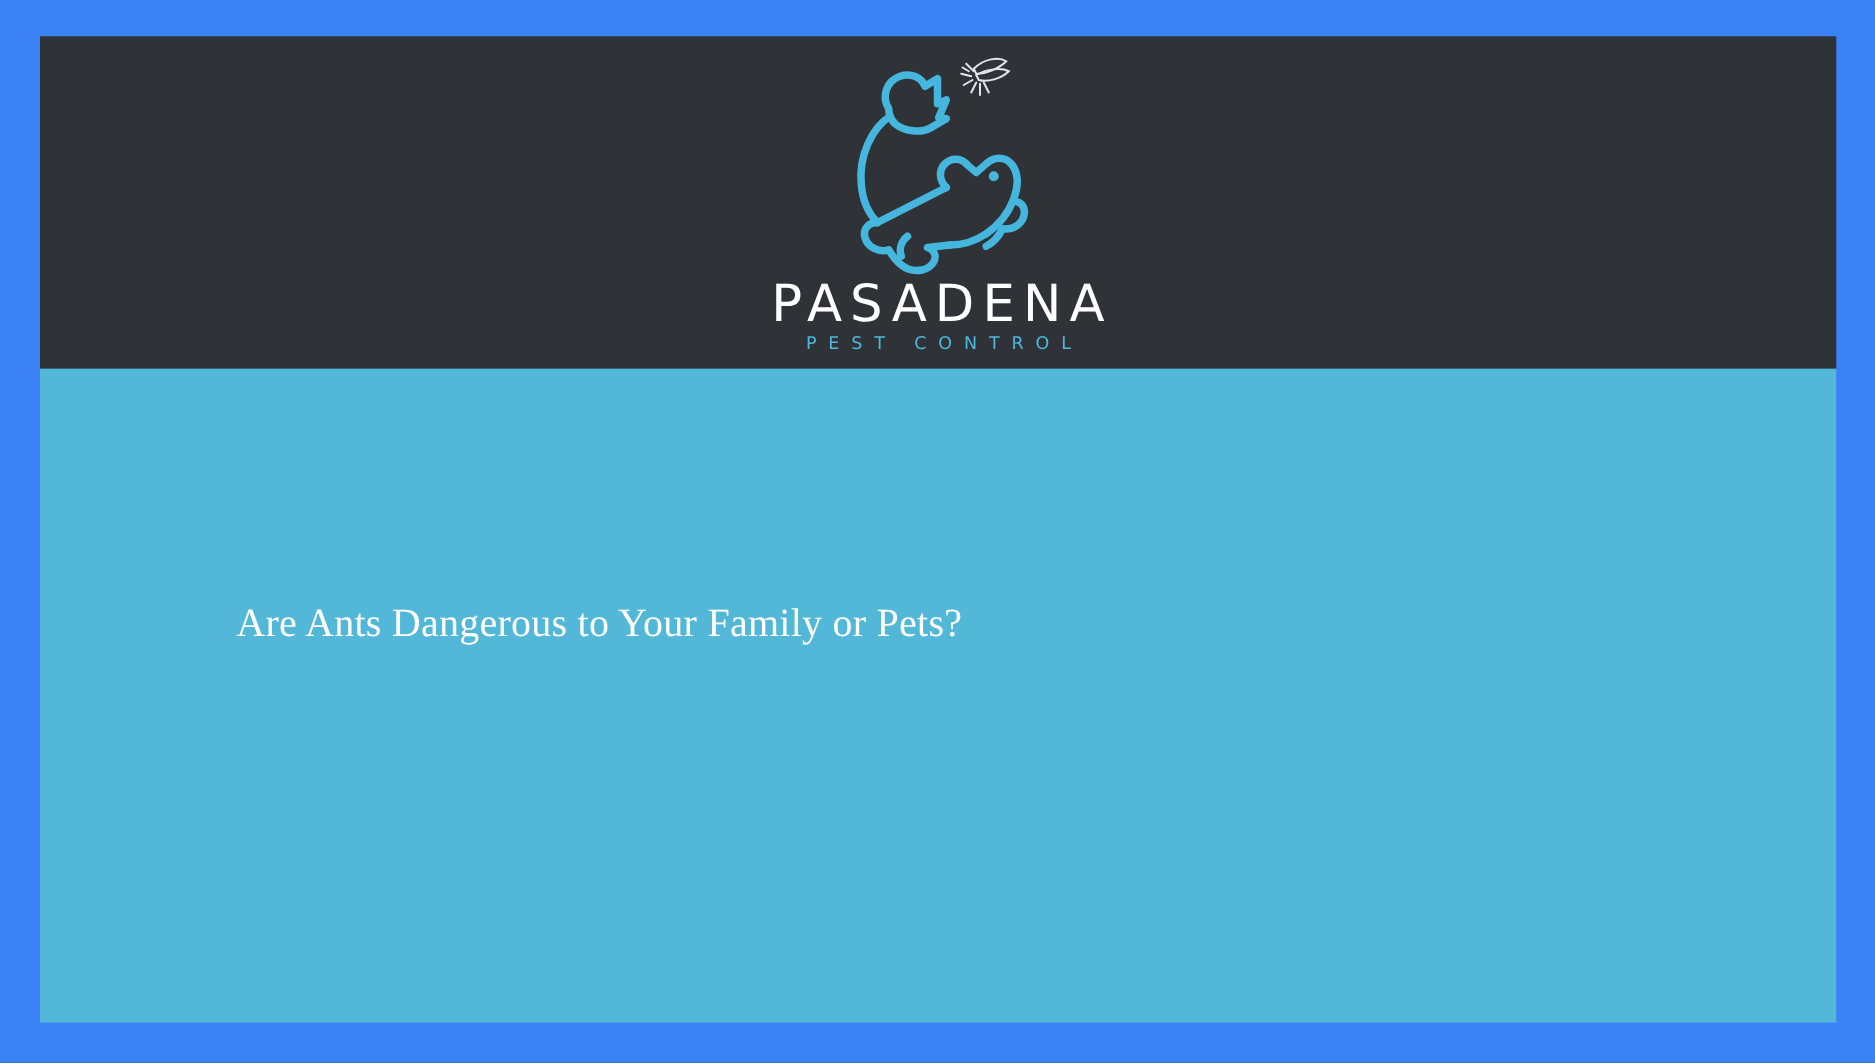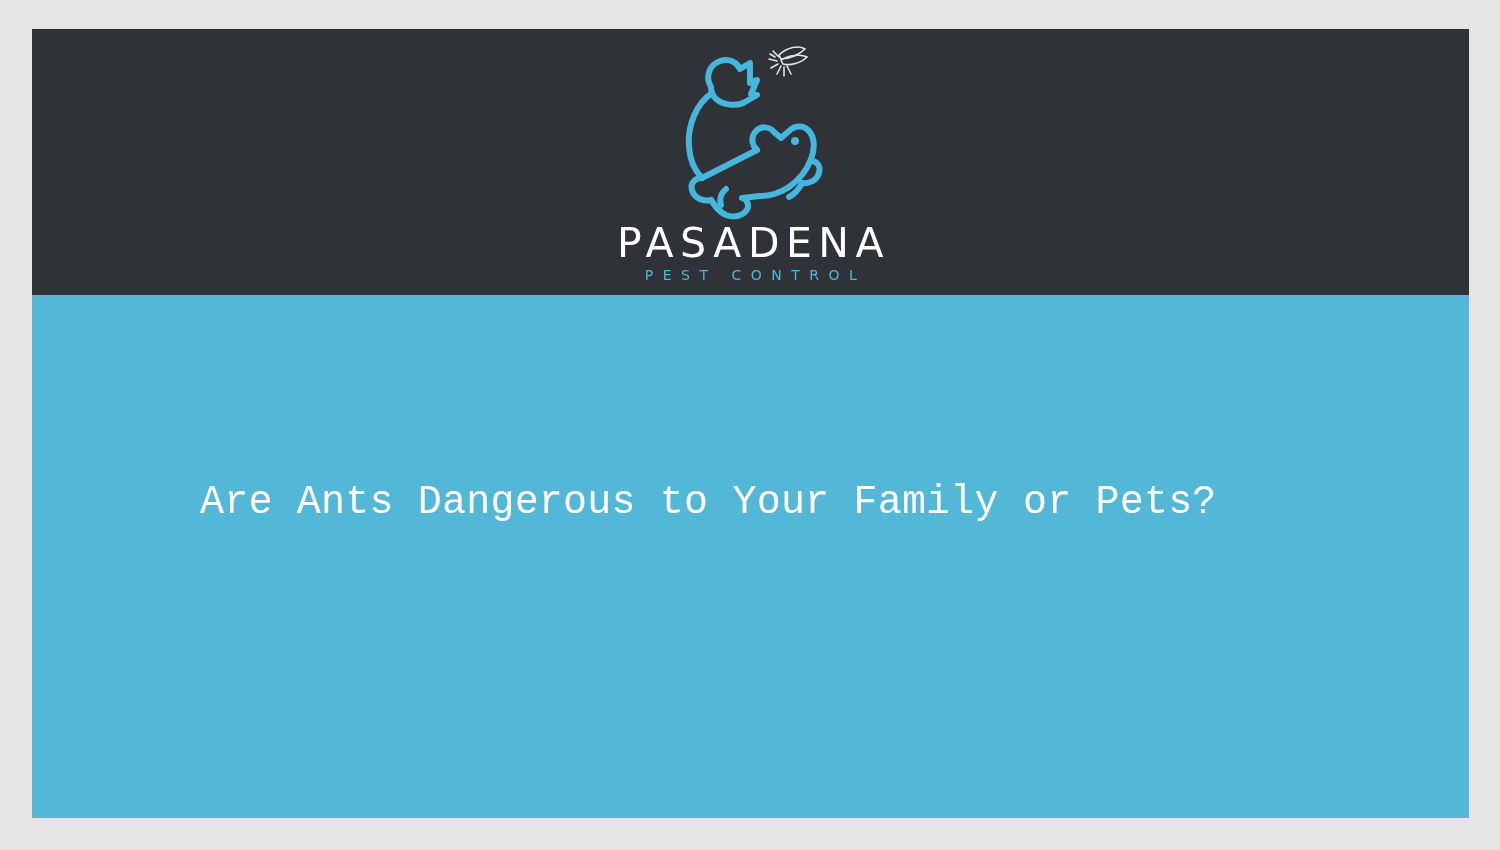--- a/index.html
+++ b/index.html
@@ -11,21 +11,21 @@
     height: 850px;
     background: #13263e;
     font-family: "Liberation Sans", sans-serif;
     overflow: hidden;
   }
 
   #slide {
     position: relative;
     width: 1500px;
     height: 850px;
-    background: #e5e5e5;
+    background: #3b82f6;
   }
 
   
   #content-panel {
     position: absolute;
     left: 32px;
     top: 29px;
     width: 1437px;
     height: 789px;
     display: flex;
@@ -86,27 +86,27 @@
 
   
   #title-band {
     flex: 1;
     background: #53b8d8;
     position: relative;
   }
 
   #article-title {
     position: absolute;
-    left: 168px;
+    left: 157px;
     top: 183px;
     width: 1180px;
     color: #ffffff;
-    font-family: Liberation Mono, monospace;
+    font-family: Liberation Serif, serif;
     font-weight: 400;
-    font-size: 40px;
+    font-size: 32px;
     line-height: 1.25;
     letter-spacing: 0.2px;
     margin: 0;
     text-align: left;
   }
 </style>
 </head>
 <body>
 
 <div id="slide">

